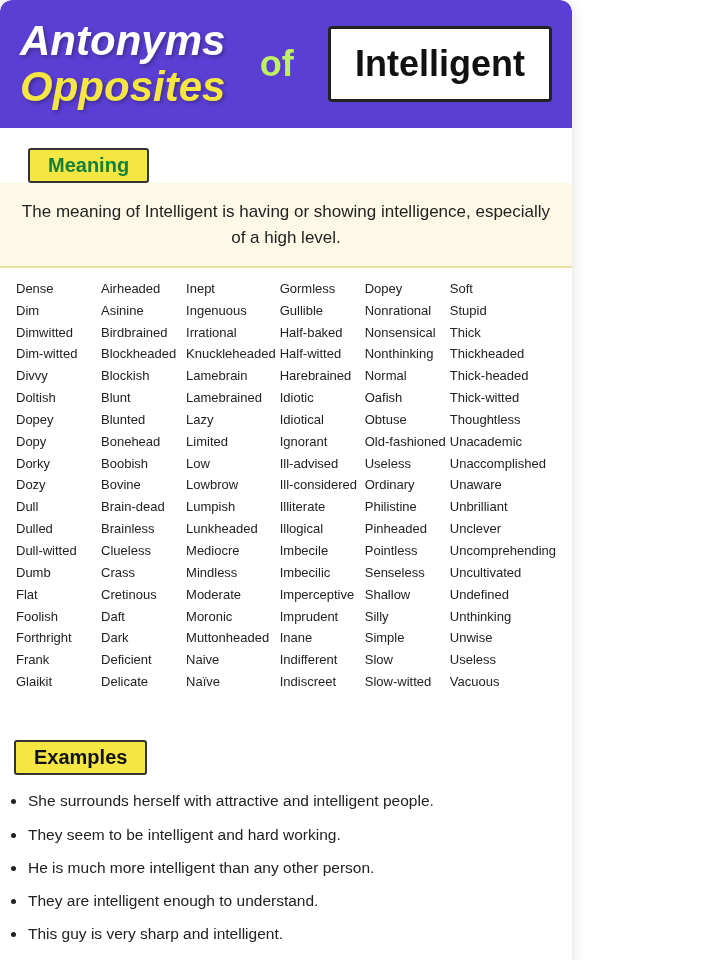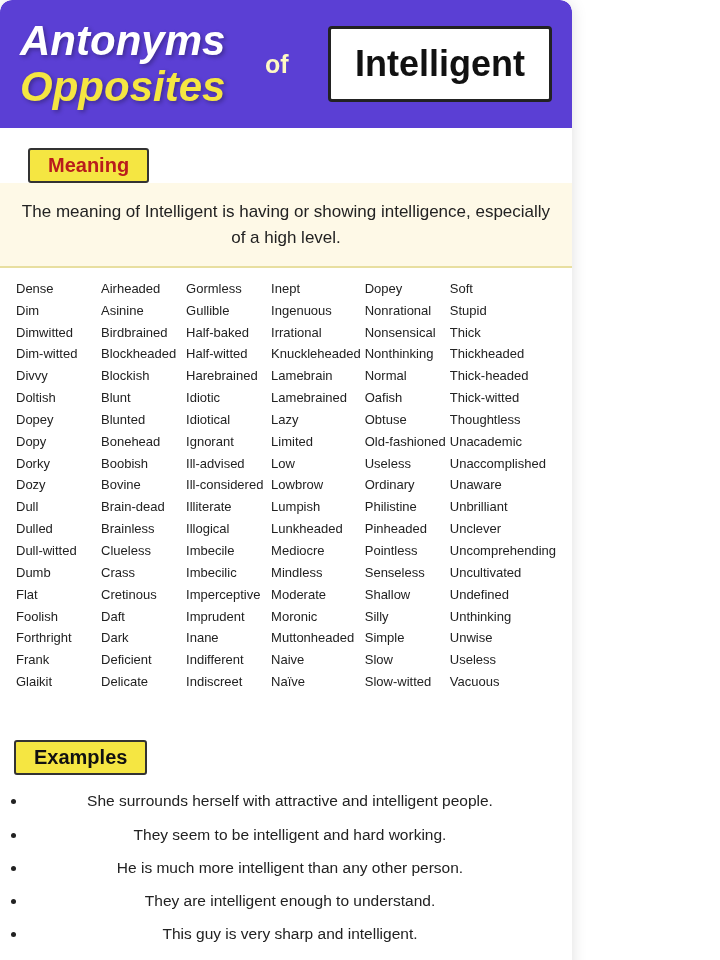--- a/index.html
+++ b/index.html
@@ -34,23 +34,23 @@
     }
     .header-opposites {
       font-size: 42px;
       font-weight: 900;
       color: #f5e642;
       font-style: italic;
       line-height: 1.1;
       text-shadow: 2px 2px 4px rgba(0,0,0,0.3);
     }
     .header-of {
-      font-size: 25px;
+      font-size: 36px;
       font-weight: bold;
-      color: #fef9c3;
+      color: #bef264;
       align-self: center;
       margin: 0 18px;
     }
     .header-word-box {
       background: #fff;
       border: 3px solid #222;
       border-radius: 4px;
       padding: 14px 24px;
       font-size: 36px;
       font-weight: 900;
@@ -60,21 +60,21 @@
     }
 
     
     .meaning-label {
       background: #f5e642;
       border: 2px solid #333;
       display: inline-block;
       padding: 4px 18px;
       font-size: 20px;
       font-weight: 900;
-      color: #b91c1c;
+      color: #15803d;
       margin: 10px 0 0 14px;
       border-radius: 3px;
     }
     .meaning-section {
       background: #fef9e7;
       border-bottom: 2px solid #e8dfa0;
       padding: 8px 20px 14px 20px;
     }
     .meaning-text {
       font-size: 17px;
@@ -125,21 +125,20 @@
     .examples-section {
       background: #fff;
       padding: 8px 20px 14px 28px;
     }
     .example-item {
       font-size: 15.5px;
       color: #222;
       padding: 4px 0;
       line-height: 1.5;
       list-style-type: disc;
-      text-align: center;
     }
     .example-item::marker {
       font-size: 18px;
     }
 
     
     .footer {
       background: #3355ff;
       padding: 14px 0;
       text-align: center;
@@ -222,20 +221,41 @@
           <span class="word-item">Brain-dead</span>
           <span class="word-item">Brainless</span>
           <span class="word-item">Clueless</span>
           <span class="word-item">Crass</span>
           <span class="word-item">Cretinous</span>
           <span class="word-item">Daft</span>
           <span class="word-item">Dark</span>
           <span class="word-item">Deficient</span>
           <span class="word-item">Delicate</span>
         </div>
+      <div class="word-col" id="col4">
+          <span class="word-item">Inept</span>
+          <span class="word-item">Ingenuous</span>
+          <span class="word-item">Irrational</span>
+          <span class="word-item">Knuckleheaded</span>
+          <span class="word-item">Lamebrain</span>
+          <span class="word-item">Lamebrained</span>
+          <span class="word-item">Lazy</span>
+          <span class="word-item">Limited</span>
+          <span class="word-item">Low</span>
+          <span class="word-item">Lowbrow</span>
+          <span class="word-item">Lumpish</span>
+          <span class="word-item">Lunkheaded</span>
+          <span class="word-item">Mediocre</span>
+          <span class="word-item">Mindless</span>
+          <span class="word-item">Moderate</span>
+          <span class="word-item">Moronic</span>
+          <span class="word-item">Muttonheaded</span>
+          <span class="word-item">Naive</span>
+          <span class="word-item">Naïve</span>
+        </div>
       <div class="word-col" id="col3">
           <span class="word-item">Gormless</span>
           <span class="word-item">Gullible</span>
           <span class="word-item">Half-baked</span>
           <span class="word-item">Half-witted</span>
           <span class="word-item">Harebrained</span>
           <span class="word-item">Idiotic</span>
           <span class="word-item">Idiotical</span>
           <span class="word-item">Ignorant</span>
           <span class="word-item">Ill-advised</span>
@@ -243,41 +263,20 @@
           <span class="word-item">Illiterate</span>
           <span class="word-item">Illogical</span>
           <span class="word-item">Imbecile</span>
           <span class="word-item">Imbecilic</span>
           <span class="word-item">Imperceptive</span>
           <span class="word-item">Imprudent</span>
           <span class="word-item">Inane</span>
           <span class="word-item">Indifferent</span>
           <span class="word-item">Indiscreet</span>
         </div>
-      <div class="word-col" id="col4">
-          <span class="word-item">Inept</span>
-          <span class="word-item">Ingenuous</span>
-          <span class="word-item">Irrational</span>
-          <span class="word-item">Knuckleheaded</span>
-          <span class="word-item">Lamebrain</span>
-          <span class="word-item">Lamebrained</span>
-          <span class="word-item">Lazy</span>
-          <span class="word-item">Limited</span>
-          <span class="word-item">Low</span>
-          <span class="word-item">Lowbrow</span>
-          <span class="word-item">Lumpish</span>
-          <span class="word-item">Lunkheaded</span>
-          <span class="word-item">Mediocre</span>
-          <span class="word-item">Mindless</span>
-          <span class="word-item">Moderate</span>
-          <span class="word-item">Moronic</span>
-          <span class="word-item">Muttonheaded</span>
-          <span class="word-item">Naive</span>
-          <span class="word-item">Naïve</span>
-        </div>
       <div class="word-col" id="col5">
           <span class="word-item">Dopey</span>
           <span class="word-item">Nonrational</span>
           <span class="word-item">Nonsensical</span>
           <span class="word-item">Nonthinking</span>
           <span class="word-item">Normal</span>
           <span class="word-item">Oafish</span>
           <span class="word-item">Obtuse</span>
           <span class="word-item">Old-fashioned</span>
           <span class="word-item">Useless</span>

